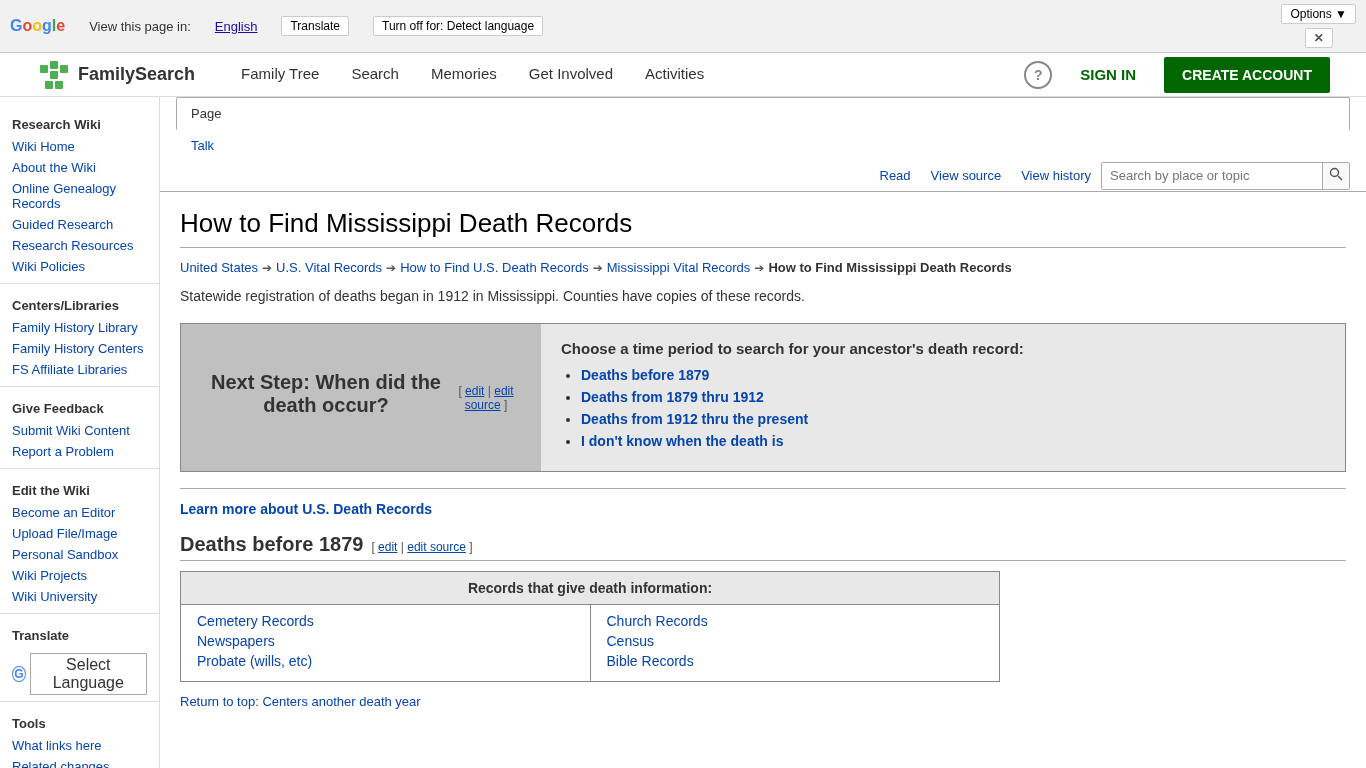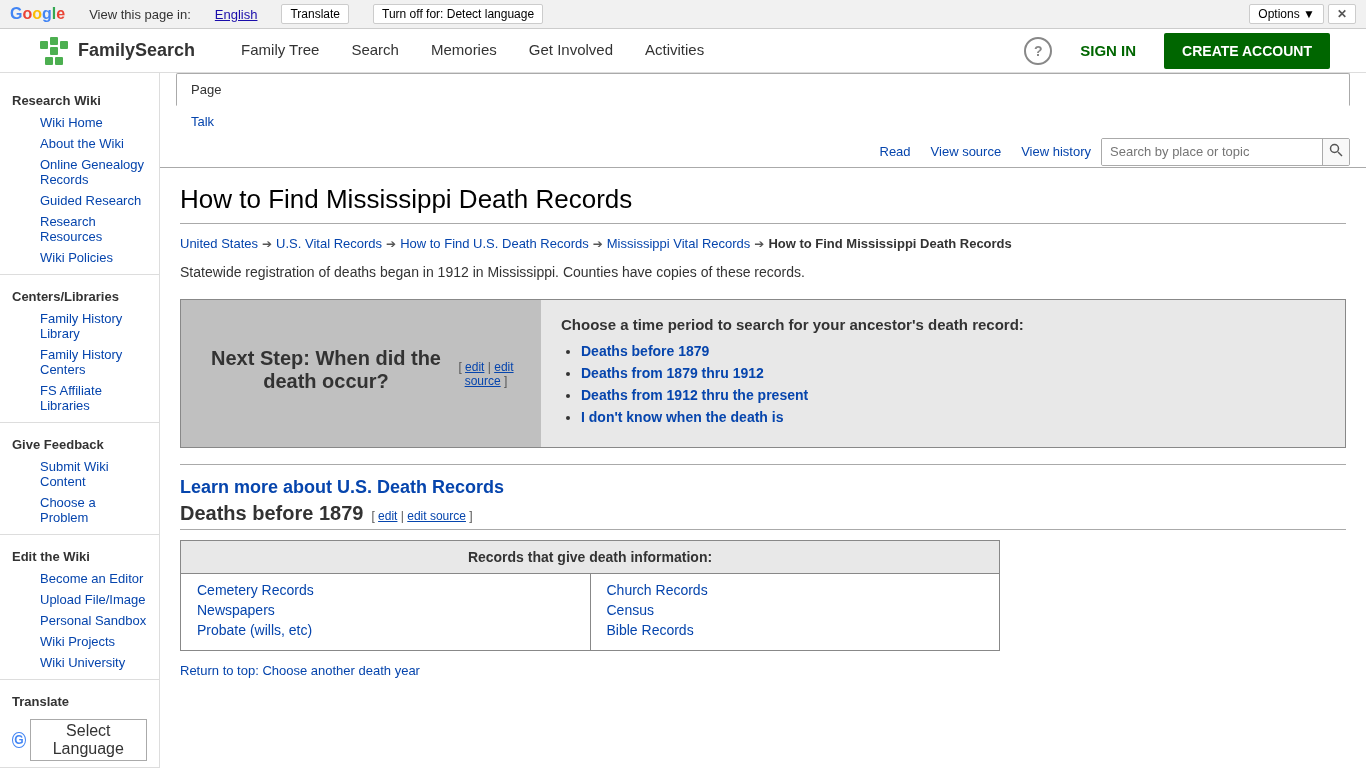--- a/index.html
+++ b/index.html
@@ -33,20 +33,21 @@
       padding: 2px 8px;
       cursor: pointer;
       font-size: 12px;
       border-radius: 2px;
     }
     .translate-bar-right {
       margin-left: auto;
       display: flex;
       align-items: center;
       gap: 4px;
+      flex-direction: column;
     }
     .options-btn {
       background: #fff;
       border: 1px solid #ccc;
       padding: 2px 8px;
       cursor: pointer;
       font-size: 12px;
     }
     .close-btn {
       background: none;
@@ -154,21 +155,20 @@
       padding: 8px 12px 4px 12px;
       color: #333;
       font-size: 13px;
     }
     .sidebar-link {
       display: block;
       padding: 3px 12px;
       color: #0645ad;
       text-decoration: none;
       cursor: pointer;
-      margin-left: 28px;
     }
     .sidebar-divider {
       border: none;
       border-top: 1px solid #ddd;
       margin: 6px 0;
     }
 
     
     #main-content {
       flex: 1;
@@ -315,25 +315,25 @@
     .decision-list li a {
       color: #0645ad;
       font-weight: bold;
       text-decoration: none;
       font-size: 14px;
     }
 
     
     .learn-more-link {
       display: block;
-      margin: 10px 0 4px 0;
+      margin: 10px 0 16px 0;
       color: #0645ad;
       text-decoration: none;
       font-weight: bold;
-      font-size: 18px;
+      font-size: 14px;
       border-top: 1px solid #aaa;
       padding-top: 12px;
     }
 
     
     .section-heading {
       font-size: 20px;
       font-weight: bold;
       border-bottom: 1px solid #aaa;
       padding-bottom: 4px;
@@ -480,21 +480,21 @@
 
     <hr class="sidebar-divider">
     <div class="sidebar-section-title">Centers/Libraries</div>
     <a class="sidebar-link" href="#">Family History Library</a>
     <a class="sidebar-link" href="#">Family History Centers</a>
     <a class="sidebar-link" href="#">FS Affiliate Libraries</a>
 
     <hr class="sidebar-divider">
     <div class="sidebar-section-title">Give Feedback</div>
     <a class="sidebar-link" href="#">Submit Wiki Content</a>
-    <a class="sidebar-link" href="#">Choose a Problem</a>
+    <a class="sidebar-link" href="#">Report a Problem</a>
 
     <hr class="sidebar-divider">
     <div class="sidebar-section-title">Edit the Wiki</div>
     <a class="sidebar-link" href="#">Become an Editor</a>
     <a class="sidebar-link" href="#">Upload File/Image</a>
     <a class="sidebar-link" href="#">Personal Sandbox</a>
     <a class="sidebar-link" href="#">Wiki Projects</a>
     <a class="sidebar-link" href="#">Wiki University</a>
 
     <hr class="sidebar-divider">
@@ -591,17 +591,17 @@
             </td>
             <td>
               <a href="#">Church Records</a>
               <a href="#">Census</a>
               <a href="#">Bible Records</a>
             </td>
           </tr>
         </tbody>
       </table>
 
-      <a href="#" class="return-top">Return to top: Choose another death year</a>
+      <a href="#" class="return-top">Return to top: Centers another death year</a>
 
     </div>
   </div>
 </div>
 
 </body></html>

